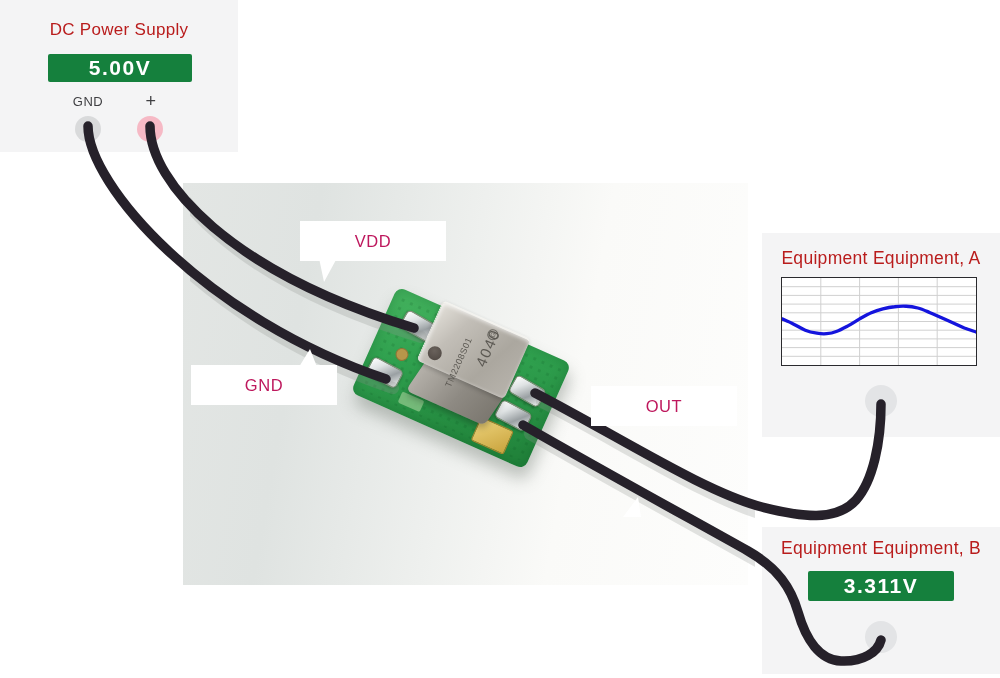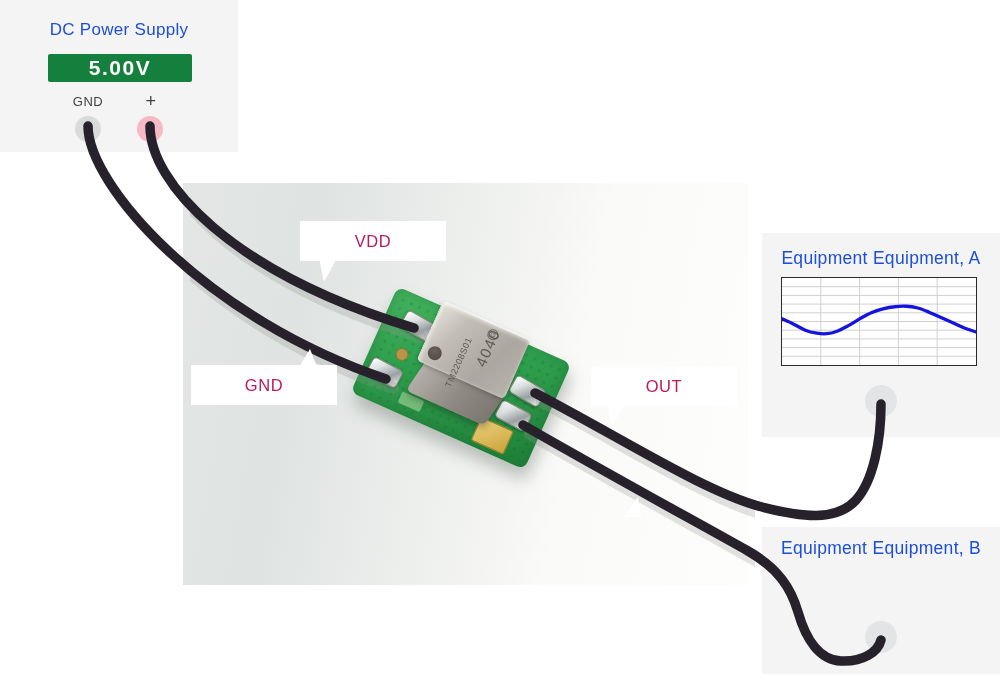--- a/index.html
+++ b/index.html
@@ -6,21 +6,21 @@
   *{box-sizing:border-box;}
   .stage{position:relative;width:1000px;height:678px;overflow:hidden;
          font-family:"Liberation Sans",sans-serif;color:#3e3e41;}
 
   
   .panel{position:absolute;background:#f4f4f5;}
   .panel-dc{left:0;top:0;width:238px;height:152px;}
   .panel-a{left:762px;top:233px;width:238px;height:204px;}
   .panel-b{left:762px;top:527px;width:238px;height:147px;}
   .panel-title{position:absolute;left:0;right:0;text-align:center;
-               font-size:17px;letter-spacing:.3px;color:#1d4ed8;}
+               font-size:17px;letter-spacing:.3px;color:#b91c1c;}
   .panel-dc .panel-title{top:20px;font-size:17px;}
   .panel-a .panel-title{top:248px;} .panel-a .panel-title{top:15px;font-size:17.5px;}
   .panel-b .panel-title{top:11px;font-size:17.5px;}
 
   .display-box{position:absolute;background:#15803d;border-radius:2px;
                display:flex;align-items:center;justify-content:center;
                color:#fff;font-weight:bold;font-size:21px;letter-spacing:1.5px;}
   .panel-dc .display-box{left:48px;top:54px;width:144px;height:28px;}
   .panel-b  .display-box{left:46px;top:44px;width:146px;height:30px;}
 
@@ -67,21 +67,21 @@
   .chip-4040{left:-20px;top:-46px;width:64px;font-size:15px;letter-spacing:1.5px;transform:rotate(-90deg);}
   .chip-part{left:-48px;top:-18px;width:80px;font-size:9px;letter-spacing:.5px;transform:rotate(-90deg);}
   .chip-logo{left:6px;top:-58px;width:11px;height:11px;border:1px solid #66645e;border-radius:50%;
              font-size:6.5px;line-height:9px;transform:rotate(-90deg);}
 
   
   .wire-label{position:absolute;background:#fff;display:flex;align-items:center;justify-content:center;
               font-size:16.5px;letter-spacing:.6px;color:#be185d;z-index:6;}
   .lbl-vdd {left:300px;top:221px;width:146px;height:40px;}
   .lbl-gnd {left:191px;top:365px;width:146px;height:40px;}
-  .lbl-out {left:591px;top:366px;width:146px;height:40px;}
+  .lbl-out {left:591px;top:386px;width:146px;height:40px;}
   .lbl-temp{left:508px;top:514px;width:147px;height:39px;}
 
   
   .chart{position:absolute;left:19px;top:44px;width:196px;height:89px;background:#fff;
          border:1.5px solid #2a2a2e;}
   .chart svg{position:absolute;inset:0;width:100%;height:100%;}
 
   .overlay{position:absolute;inset:0;z-index:5;pointer-events:none;}
 </style>
 </head>
@@ -134,20 +134,21 @@
             <line x1="117.60000000000001" x2="117.60000000000001" y1="0" y2="89"></line>
             <line x1="156.8" x2="156.8" y1="0" y2="89"></line>
           </g>
         <path id="wave-path" fill="none" stroke="#1414dd" stroke-width="3.4" stroke-linecap="round" stroke-linejoin="round" d="M0.0 41.8 C2.0 42.7 7.8 45.2 11.8 47.2 C15.7 49.1 19.6 51.8 23.5 53.4 C27.4 55.0 31.7 55.9 35.3 56.5 C38.9 57.1 41.8 57.3 45.1 57.0 C48.3 56.7 51.3 56.1 54.9 54.7 C58.5 53.4 62.7 51.1 66.6 49.0 C70.6 46.8 74.5 44.1 78.4 41.8 C82.3 39.6 86.2 37.3 90.2 35.6 C94.1 33.9 98.0 32.6 101.9 31.6 C105.8 30.6 109.8 29.8 113.7 29.4 C117.6 28.9 121.5 28.7 125.4 28.9 C129.4 29.1 133.3 29.7 137.2 30.7 C141.1 31.7 145.0 33.5 149.0 35.2 C152.9 36.8 156.8 38.7 160.7 40.5 C164.6 42.3 168.6 44.1 172.5 45.8 C176.4 47.6 180.3 49.6 184.2 51.2 C188.2 52.7 194.0 54.5 196.0 55.2"></path>
       </svg>
     </div>
   </div>
 
   <div class="panel panel-b">
     <div class="panel-title">Equipment Equipment, B</div>
+    <div class="display-box">3.311V</div>
   </div>
 
   <svg class="overlay" width="1000" height="678" viewBox="0 0 1000 678">
     <defs>
       <clipPath id="photoClip">
           <rect x="183" y="183" width="565" height="402"></rect>
         </clipPath>
       <path id="wVDD" d="M 150 126 C 150 182, 230 272, 414 328"></path>
       <path id="wGND" d="M 88 126 C 88 185, 205 318, 386 379"></path>
       <path id="wOUT" d="M 535 393 C 625 440, 705 492, 762 507 C 802 517, 836 522, 856 500 C 873 481, 881 442, 881 404"></path>

